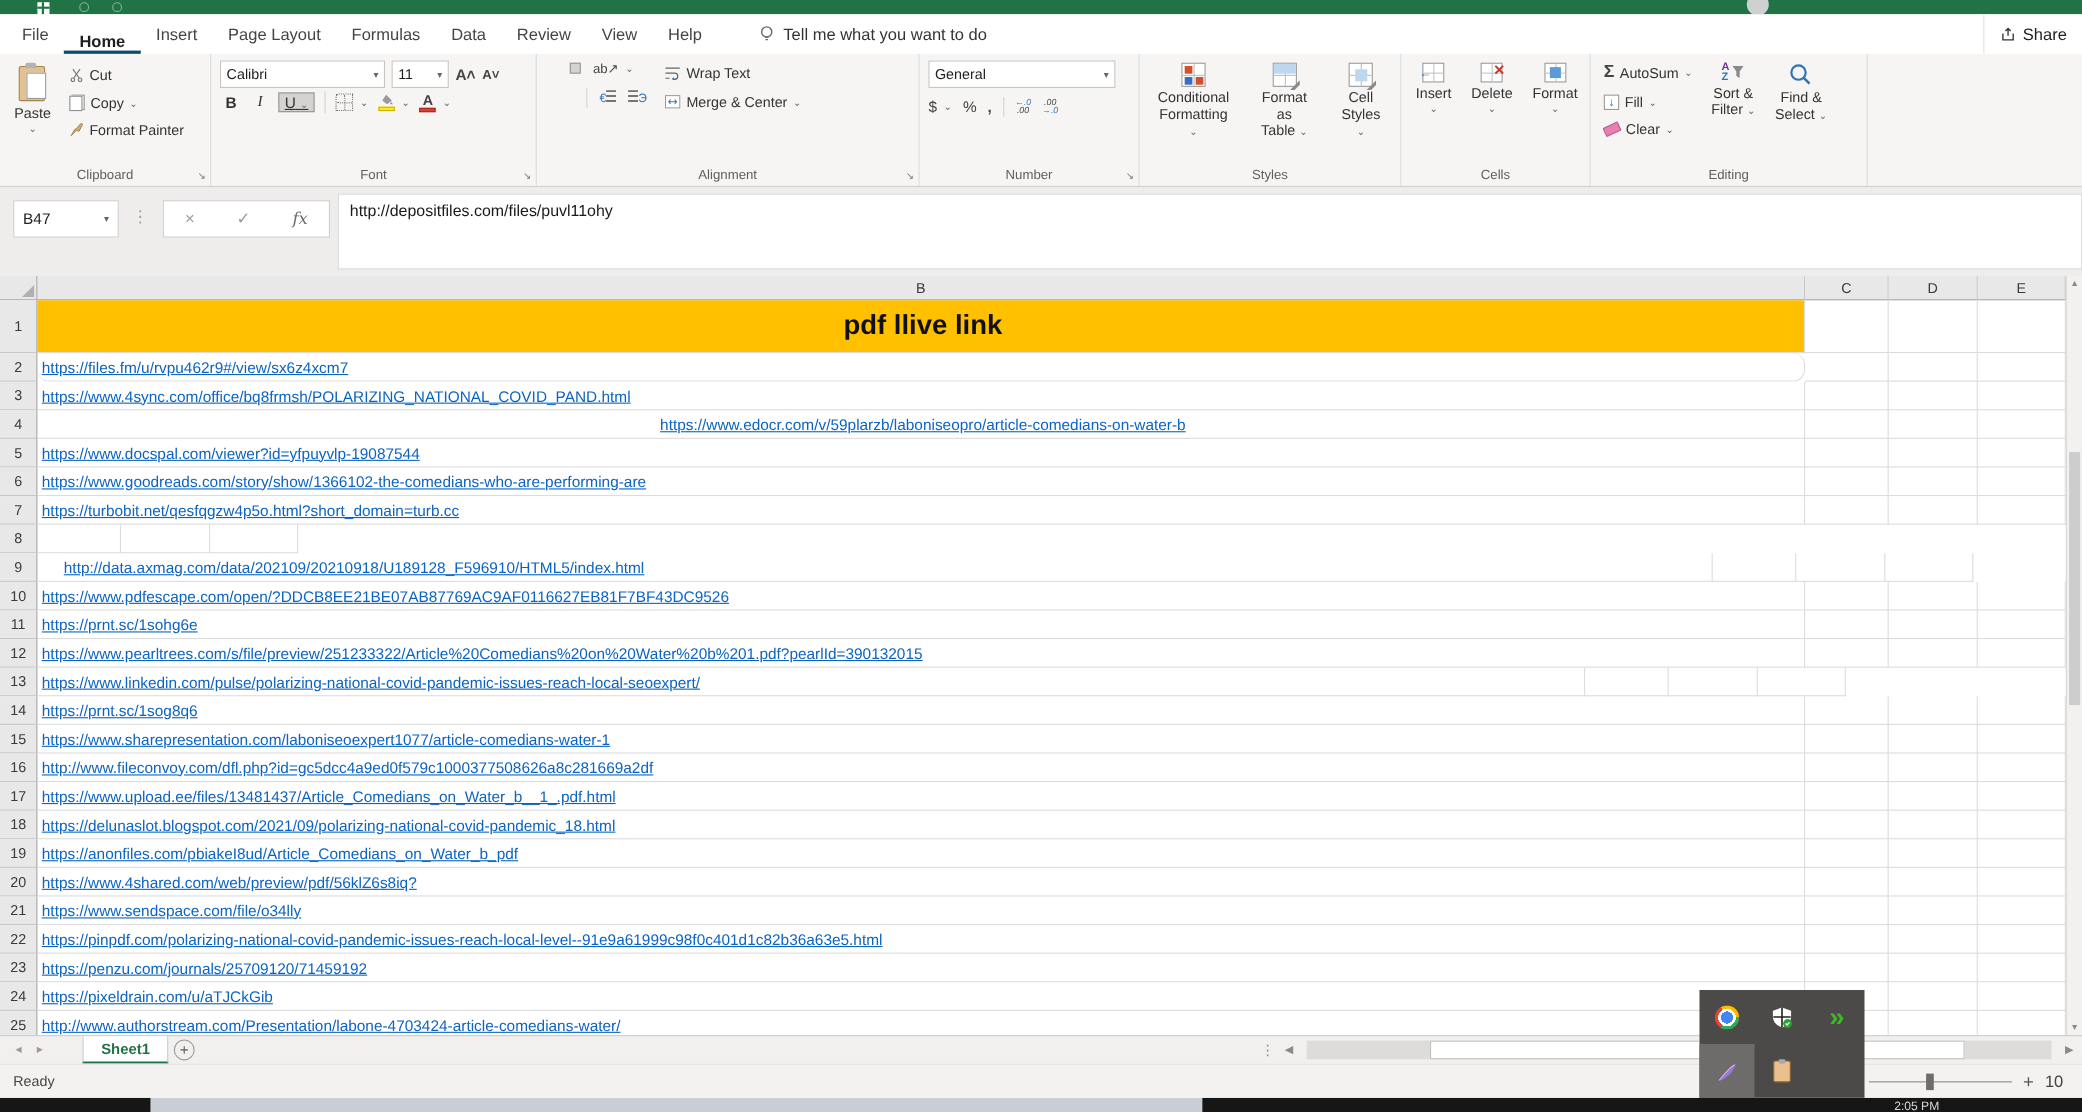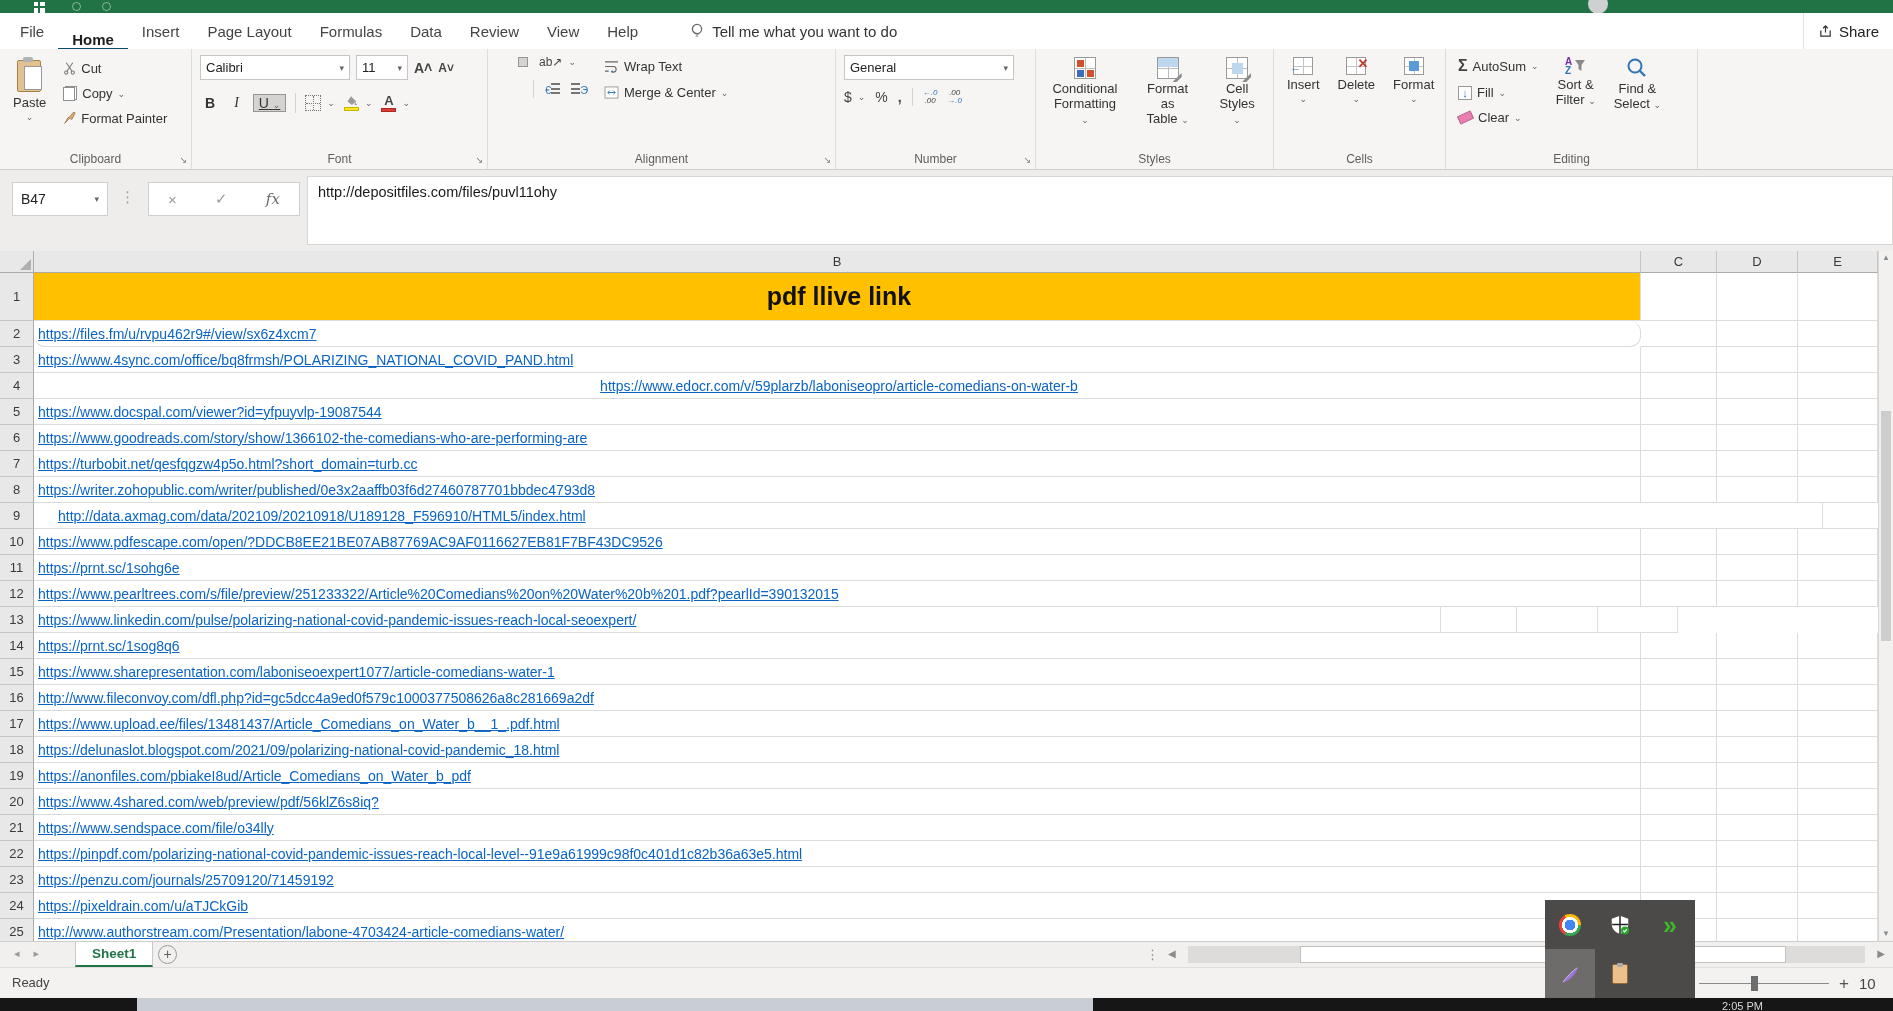--- a/index.html
+++ b/index.html
@@ -10,21 +10,21 @@
   #titlebar { position:absolute; left:0; top:0; width:1893px; height:13px; background:#217346; }
   .app-glyph { position:absolute; left:34px; top:2px; width:11px; height:11px; background:#fff;
     background-image:linear-gradient(#217346,#217346),linear-gradient(#217346,#217346);
     background-size:11px 2px,2px 11px; background-position:0 4px,4px 0; background-repeat:no-repeat; }
   .qat-circle { position:absolute; top:2px; width:9px; height:9px; border:1px solid rgba(255,255,255,.45); border-radius:50%; }
   .avatar { position:absolute; left:1588px; top:-6px; width:20px; height:20px; border-radius:50%; background:#cfd0d0; }
 
   
   #tabsrow { position:absolute; left:0; top:13px; width:1893px; height:36px; background:#fff; display:flex; align-items:center; }
   .rtab { padding:0 14px; font-size:15px; color:#444; height:36px; display:flex; align-items:center; cursor:default; }
-  .rtab.active { color:#1e1e1e; font-weight:bold; border-bottom:1px solid #0c4a6e; padding-top:18px; }
+  .rtab.active { color:#1e1e1e; font-weight:bold; border-bottom:3px solid #0c4a6e; padding-top:18px; }
   #tellme { display:flex; align-items:center; gap:8px; margin-left:38px; font-size:15px; color:#333; }
   #sharebtn { margin-left:auto; display:flex; align-items:center; gap:6px; font-size:15px; color:#222;
     border-left:1px solid #e4e2e0; padding:0 14px; height:36px; }
 
   
   #ribbon { position:absolute; left:0; top:49px; width:1893px; height:121px; background:#f6f5f4;
     border-bottom:1px solid #d2d0ce; display:flex; }
   .group { position:relative; border-right:1px solid #ddd; padding:6px 8px 20px 8px; display:flex; gap:8px; }
   .group-label { position:absolute; bottom:3px; left:0; right:0; text-align:center; font-size:12px; color:#605e5c; }
   .launcher { position:absolute; right:4px; bottom:4px; font-size:9px; color:#7a7a7a; }
@@ -225,21 +225,21 @@
           <path d="M2 14l6-6 3 1 4-8-2-1-5 6-2 1z" fill="#d8a96c" stroke="#8a6a3a" stroke-width="0.8"></path>
         </svg>
         <span>Format Painter</span>
       </div>
     </div>
     <span class="group-label">Clipboard</span>
     <span class="launcher">↘</span>
   </div>
 
   <div class="group" style="width:296px">
-    <div class="col" style="width:100%;gap:13px">
+    <div class="col" style="width:100%;gap:3px">
       <div class="row">
         <div class="combo" style="width:150px">
           <span>Calibri</span>
           <span class="chev">▾</span>
         </div>
         <div class="combo" style="width:52px">
           <span>11</span>
           <span class="chev">▾</span>
         </div>
         <span style="font-size:14px;font-weight:bold;color:#444">A˄</span>
@@ -516,30 +516,27 @@
         <div class="rowhead">7</div>
         <div class="cell b" style="width: 1607px;">
           <span class="cell-link">https://turbobit.net/qesfqgzw4p5o.html?short_domain=turb.cc</span>
         </div>
         <div class="cell" style="width: 76px;"></div>
         <div class="cell" style="width: 81px;"></div>
         <div class="cell" style="width: 80px;"></div>
       </div>
       <div class="g-row" style="height: 26px;">
         <div class="rowhead">8</div>
-        <div class="cell b" style="width: 1607px;">
-          <span class="cell-link">https://writer.zohopublic.com/writer/published/0e3x2aaffb03f6d27460787701bbdec4793d8</span>
-        </div>
         <div class="cell" style="width: 76px;"></div>
         <div class="cell" style="width: 81px;"></div>
         <div class="cell" style="width: 80px;"></div>
       </div>
       <div class="g-row" style="height: 26px;">
         <div class="rowhead">9</div>
-        <div class="cell b" style="width: 1789px; padding-left: 24px;">
+        <div class="cell b" style="width: 1523px; padding-left: 24px;">
           <span class="cell-link">http://data.axmag.com/data/202109/20210918/U189128_F596910/HTML5/index.html</span>
         </div>
         <div class="cell" style="width: 76px;"></div>
         <div class="cell" style="width: 81px;"></div>
         <div class="cell" style="width: 80px;"></div>
       </div>
       <div class="g-row" style="height: 26px;">
         <div class="rowhead">10</div>
         <div class="cell b" style="width: 1607px;">
           <span class="cell-link">https://www.pdfescape.com/open/?DDCB8EE21BE07AB87769AC9AF0116627EB81F7BF43DC9526</span>

